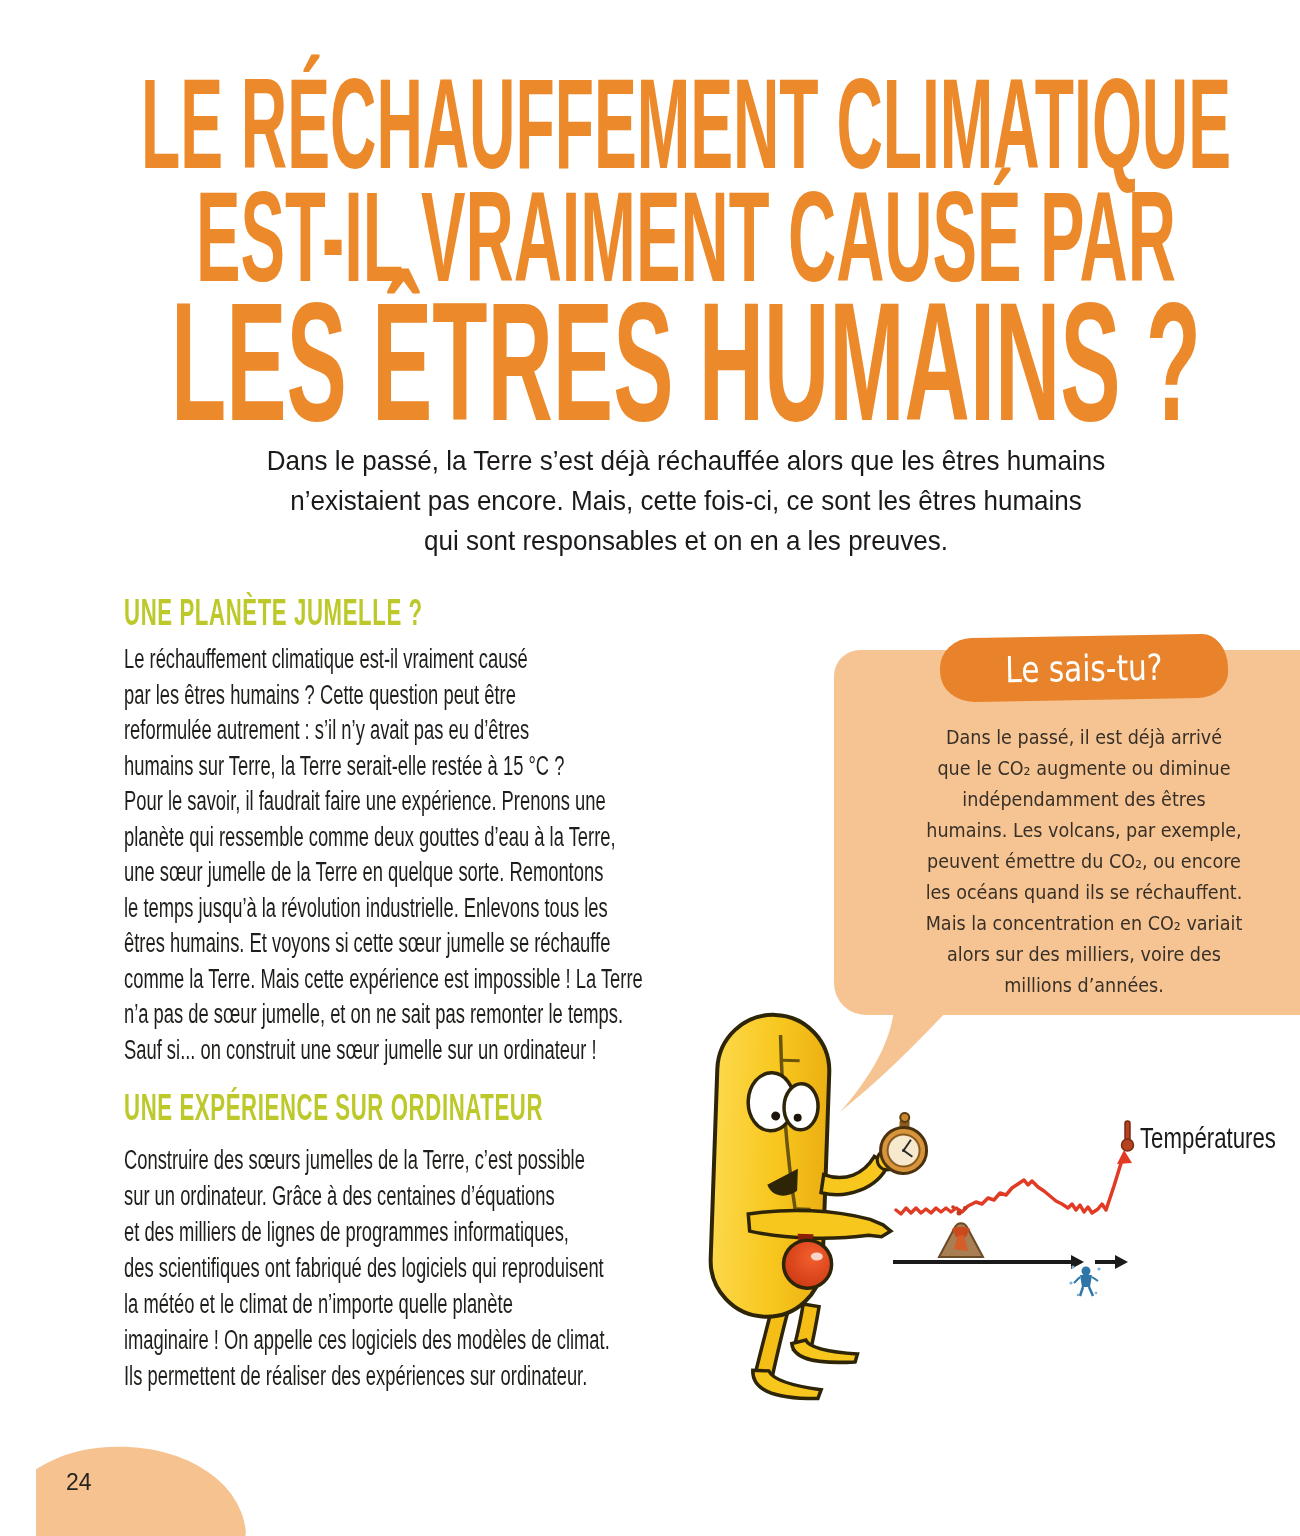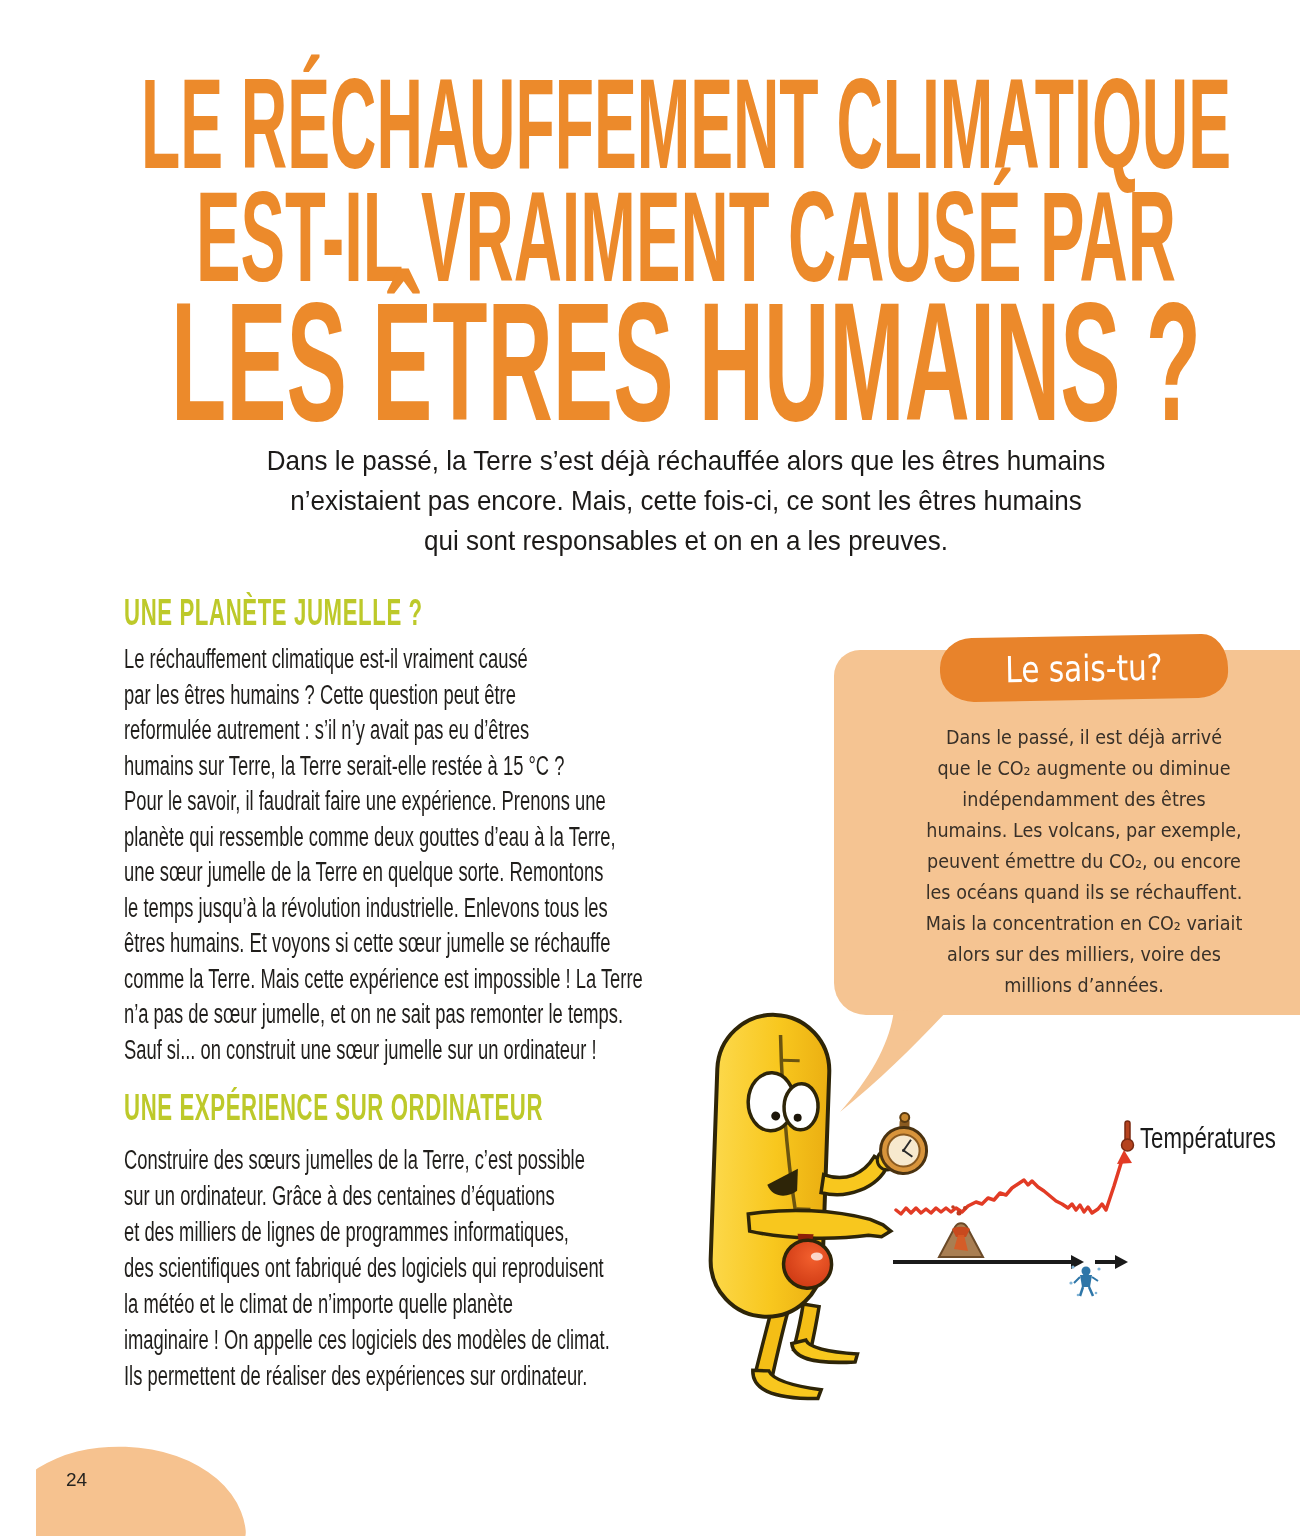--- a/index.html
+++ b/index.html
@@ -57,21 +57,21 @@
   
   .illustration-svg { position:absolute; left:650px; top:1005px; }
   .temp-label { font-family:"Liberation Sans", sans-serif; fill:#1a1a1a; }
   
   .corner-blob {
     position:absolute; left:-42px; top:1446px; width:250px; height:150px;
     background:#F6C28F; border-radius:45% 55% 60% 40% / 55% 65% 35% 45%;
     transform:rotate(-6deg);
   }
   .page-number {
-    position:absolute; left:30px; top:1469px; font-size:19px; color:#262420;
+    position:absolute; left:30px; top:1469px; font-size:23px; color:#262420;
   }
 </style>
 </head>
 <body>
 
 <div class="page">
 
   <svg class="title-svg" width="1300" height="440" viewBox="0 0 1300 440">
     <text class="title-line" x="650" y="168" font-size="128" text-anchor="middle" textLength="1090" lengthAdjust="spacingAndGlyphs">LE RÉCHAUFFEMENT CLIMATIQUE</text>
     <text class="title-line" x="650" y="281" font-size="128" text-anchor="middle" textLength="980" lengthAdjust="spacingAndGlyphs">EST-IL VRAIMENT CAUSÉ PAR</text>

